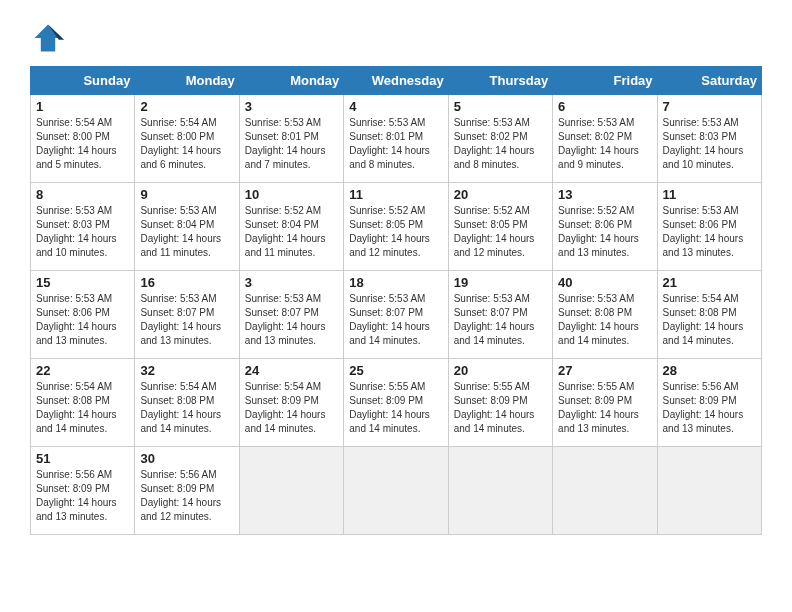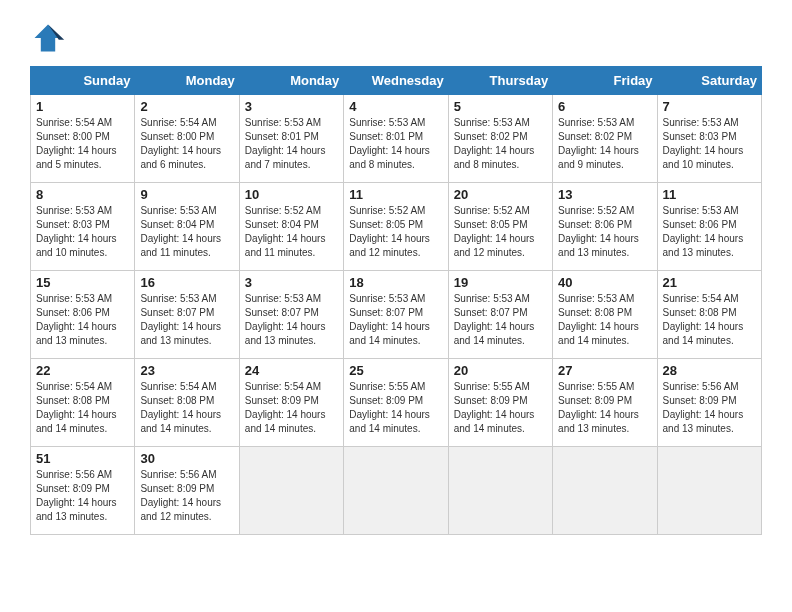--- a/index.html
+++ b/index.html
@@ -277,21 +277,21 @@
       </tr>
       <tr class="week-row">
         <td>
           <span class="day-number">22</span>
           <div class="day-info" style="white-space: pre-line;">Sunrise: 5:54 AM
 Sunset: 8:08 PM
 Daylight: 14 hours
 and 14 minutes.</div>
         </td>
         <td>
-          <span class="day-number">23</span>
+          <span class="day-number">32</span>
           <div class="day-info" style="white-space: pre-line;">Sunrise: 5:54 AM
 Sunset: 8:08 PM
 Daylight: 14 hours
 and 14 minutes.</div>
         </td>
         <td>
           <span class="day-number">24</span>
           <div class="day-info" style="white-space: pre-line;">Sunrise: 5:54 AM
 Sunset: 8:09 PM
 Daylight: 14 hours

